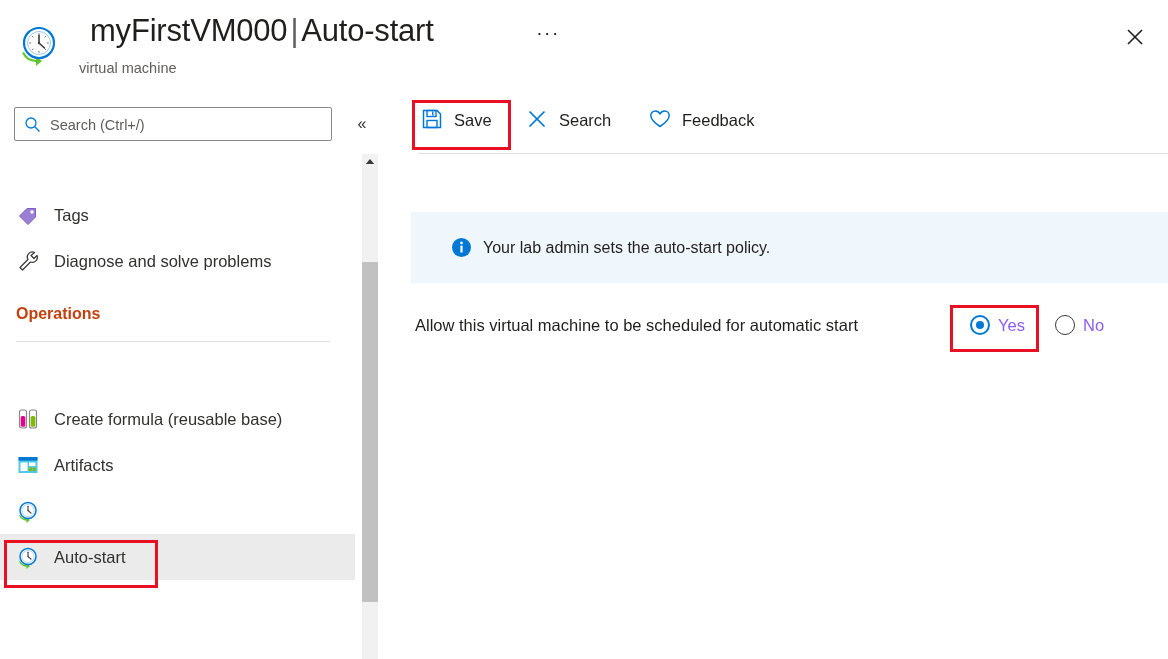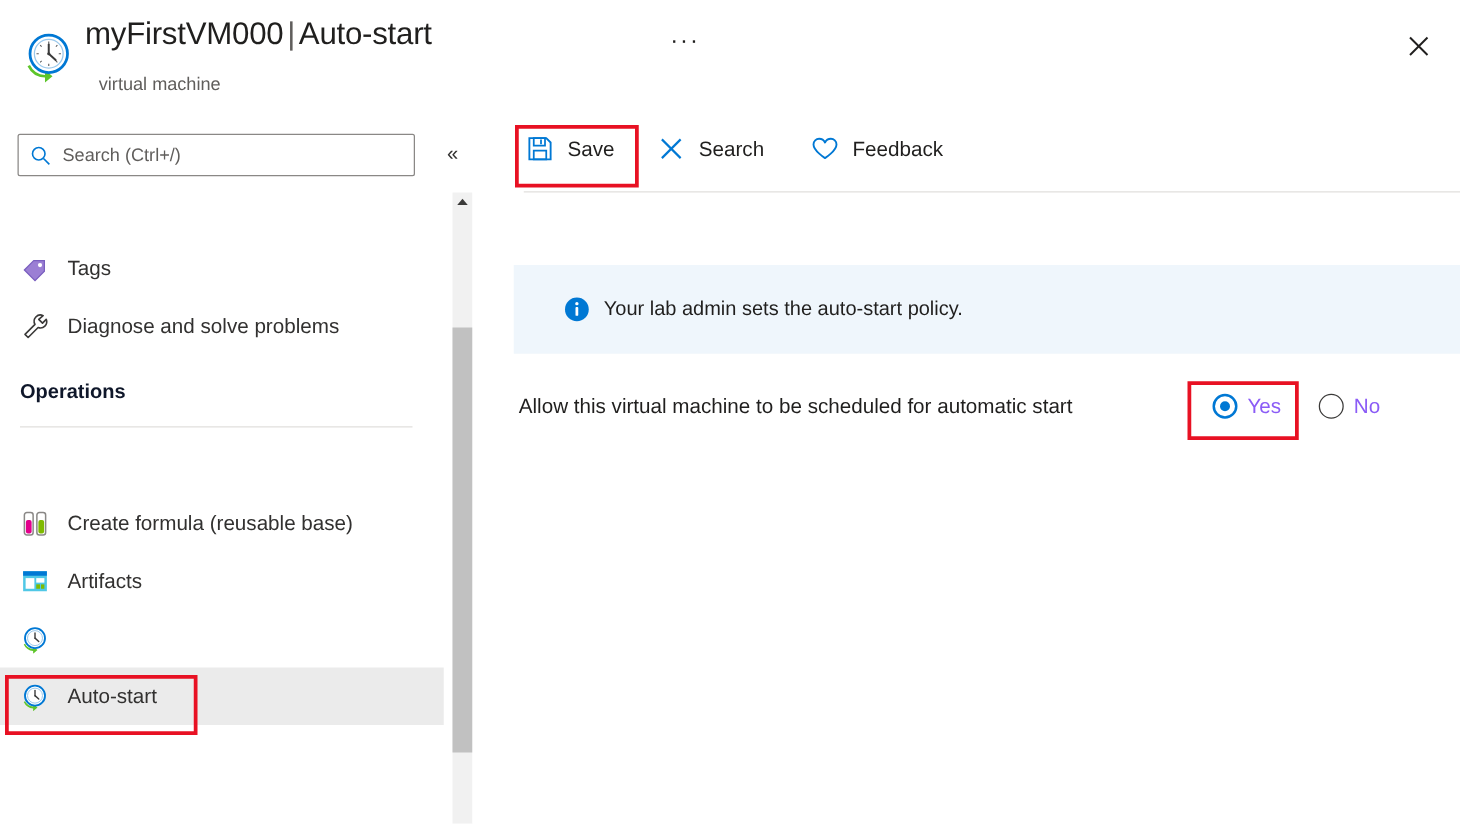--- a/index.html
+++ b/index.html
@@ -23,22 +23,22 @@
     left: 0; top: 0;
     width: 1168px; height: 92px;
   }
   #header-icon {
     position: absolute;
     left: 14px; top: 20px;
     width: 48px; height: 48px;
   }
   #header-title {
     position: absolute;
-    left: 68px; top: 13px;
-    font-size: 25px;
+    left: 90px; top: 13px;
+    font-size: 31px;
     font-weight: 400;
     color: #201f1e;
     letter-spacing: -0.2px;
     white-space: nowrap;
   }
   #header-title .sep {
     color: #605e5c;
     font-weight: 300;
     padding: 0 3px;
   }
@@ -135,21 +135,21 @@
     color: #323130;
     white-space: nowrap;
   }
   .nav-item.selected { background: #ebebeb; }
 
   .nav-group-header {
     position: absolute;
     left: 16px;
     font-size: 16px;
     font-weight: bold;
-    color: #0f172a;
+    color: #c2410c;
   }
   .nav-divider {
     position: absolute;
     left: 16px;
     width: 314px;
     height: 1px;
     background: #e1dfdd;
   }
 
   

